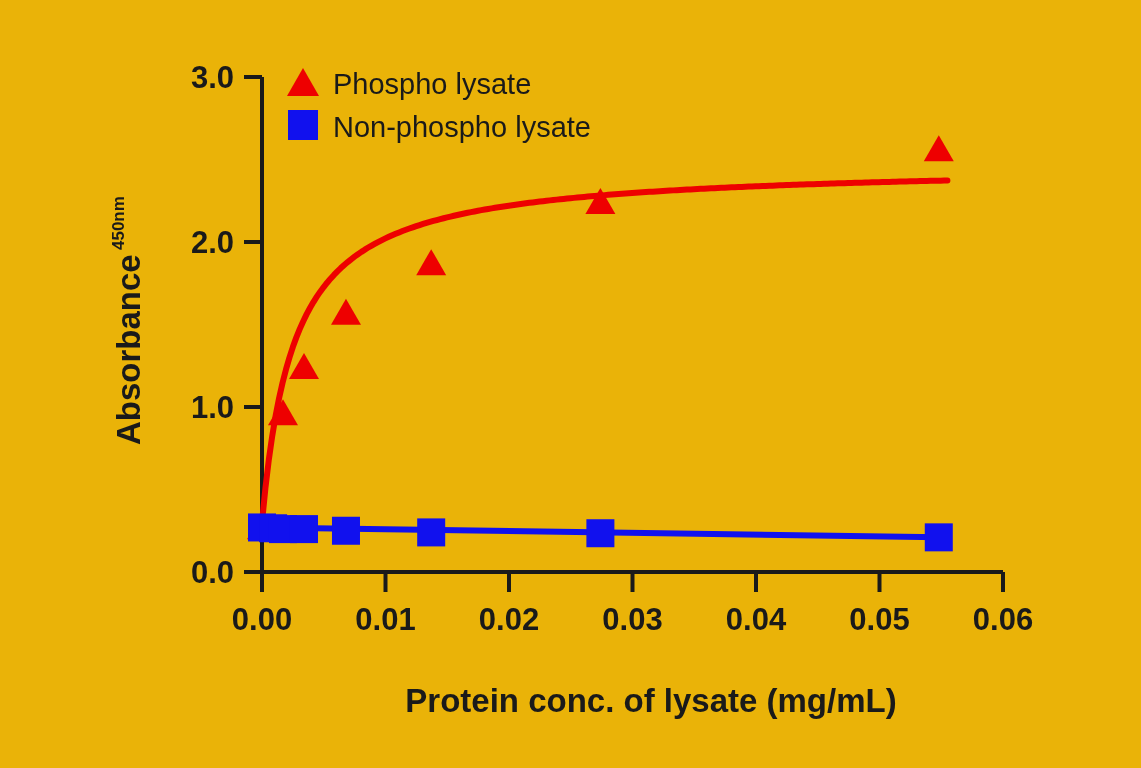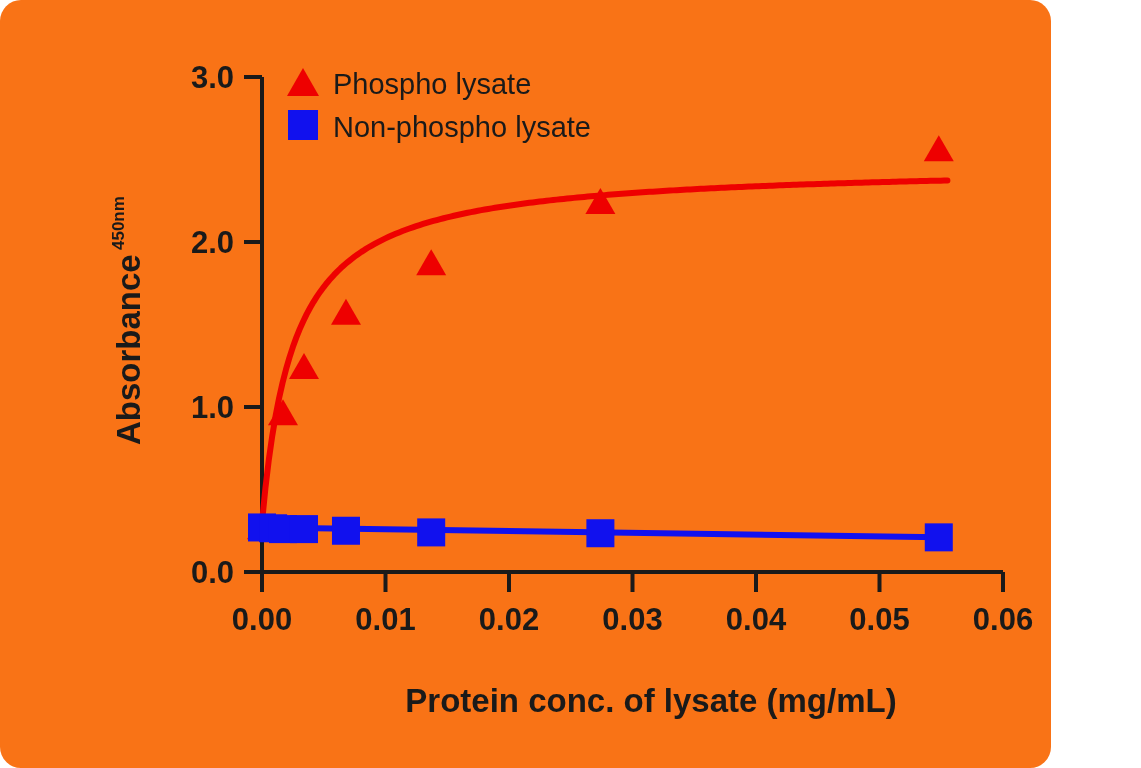--- a/index.html
+++ b/index.html
@@ -8,24 +8,23 @@
     background: #ffffff;
   }
   body {
     width: 1141px;
     height: 768px;
     font-family: "Liberation Sans", sans-serif;
     overflow: hidden;
   }
   #chart-root {
     position: relative;
-    width: 1051px;
+    width: 1141px;
     height: 768px;
-    background: #f97316;
-    border-radius: 21px;
+    background: #eab308;
   }
   svg.plot {
     position: absolute;
     left: 0;
     top: 0;
     width: 1141px;
     height: 768px;
   }
   .tick-label {
     font-family: "Liberation Sans", sans-serif;

